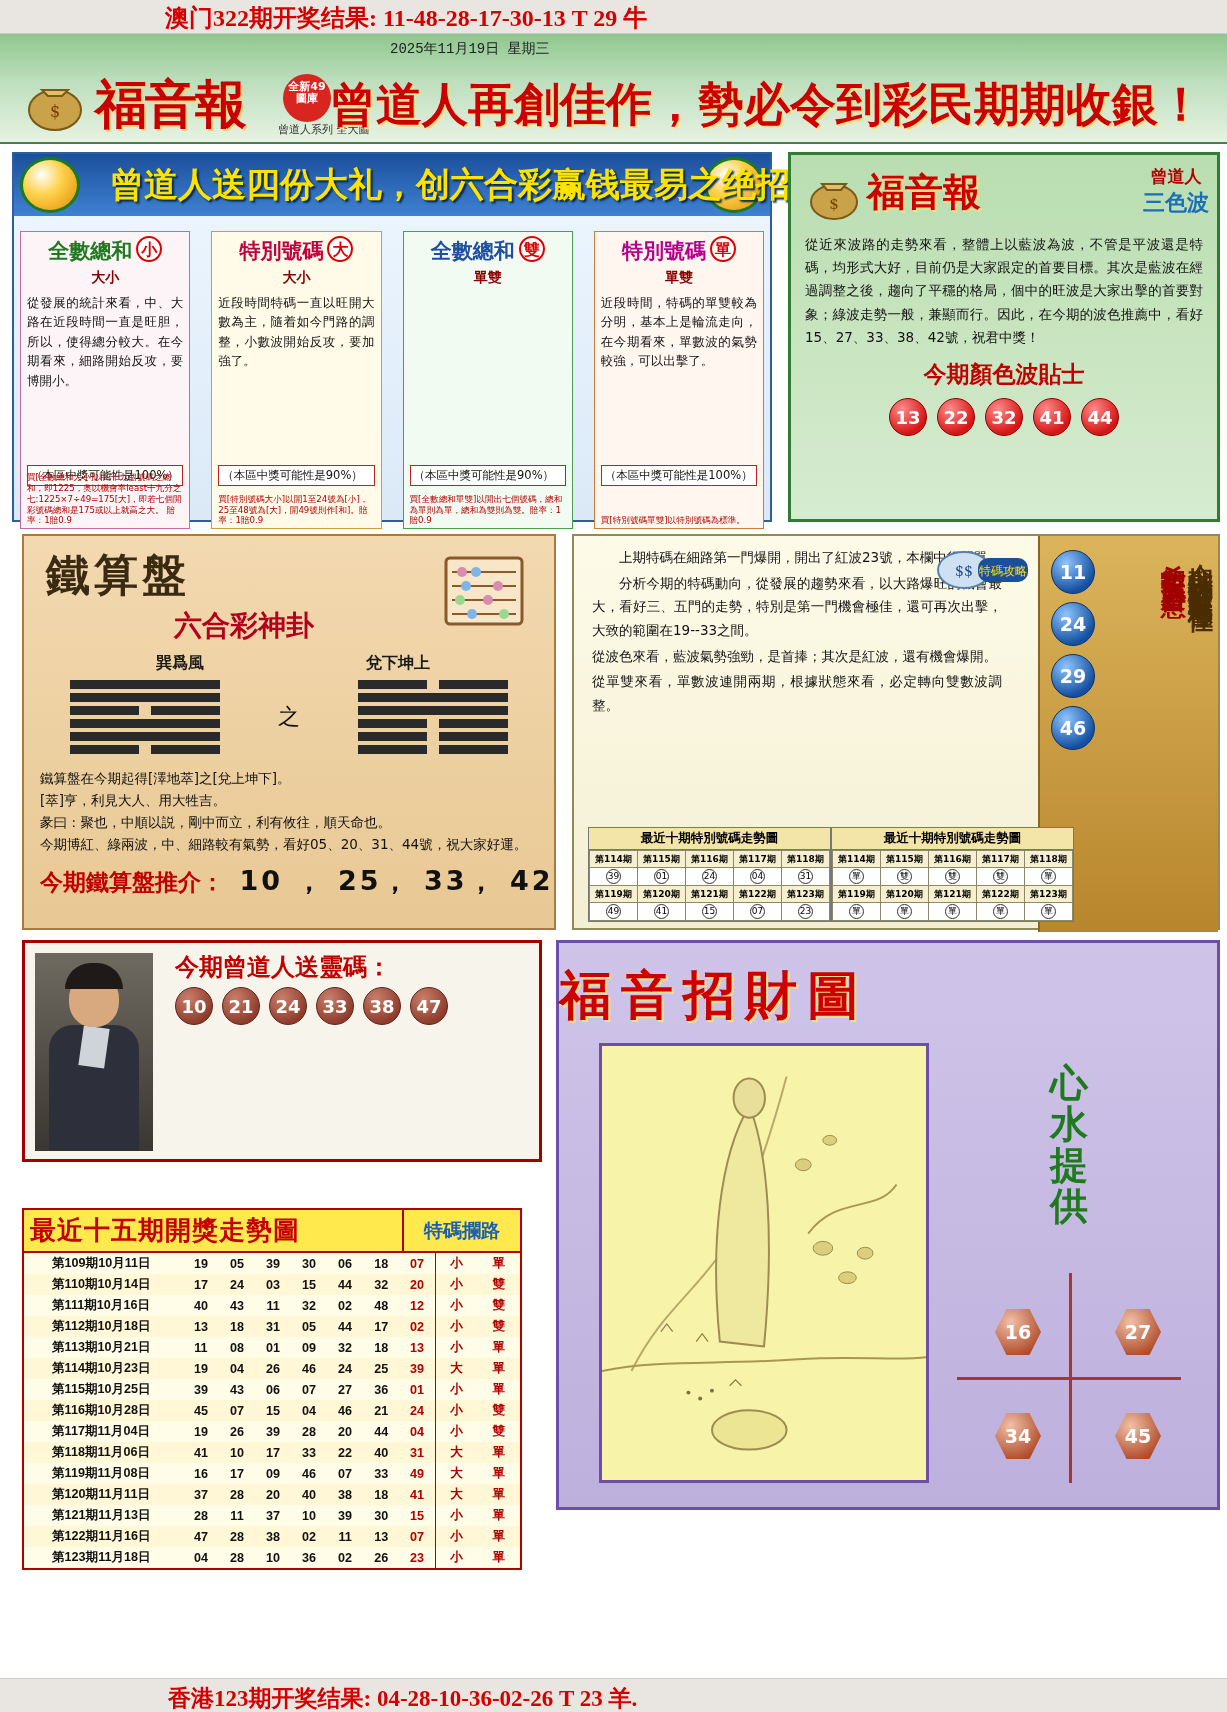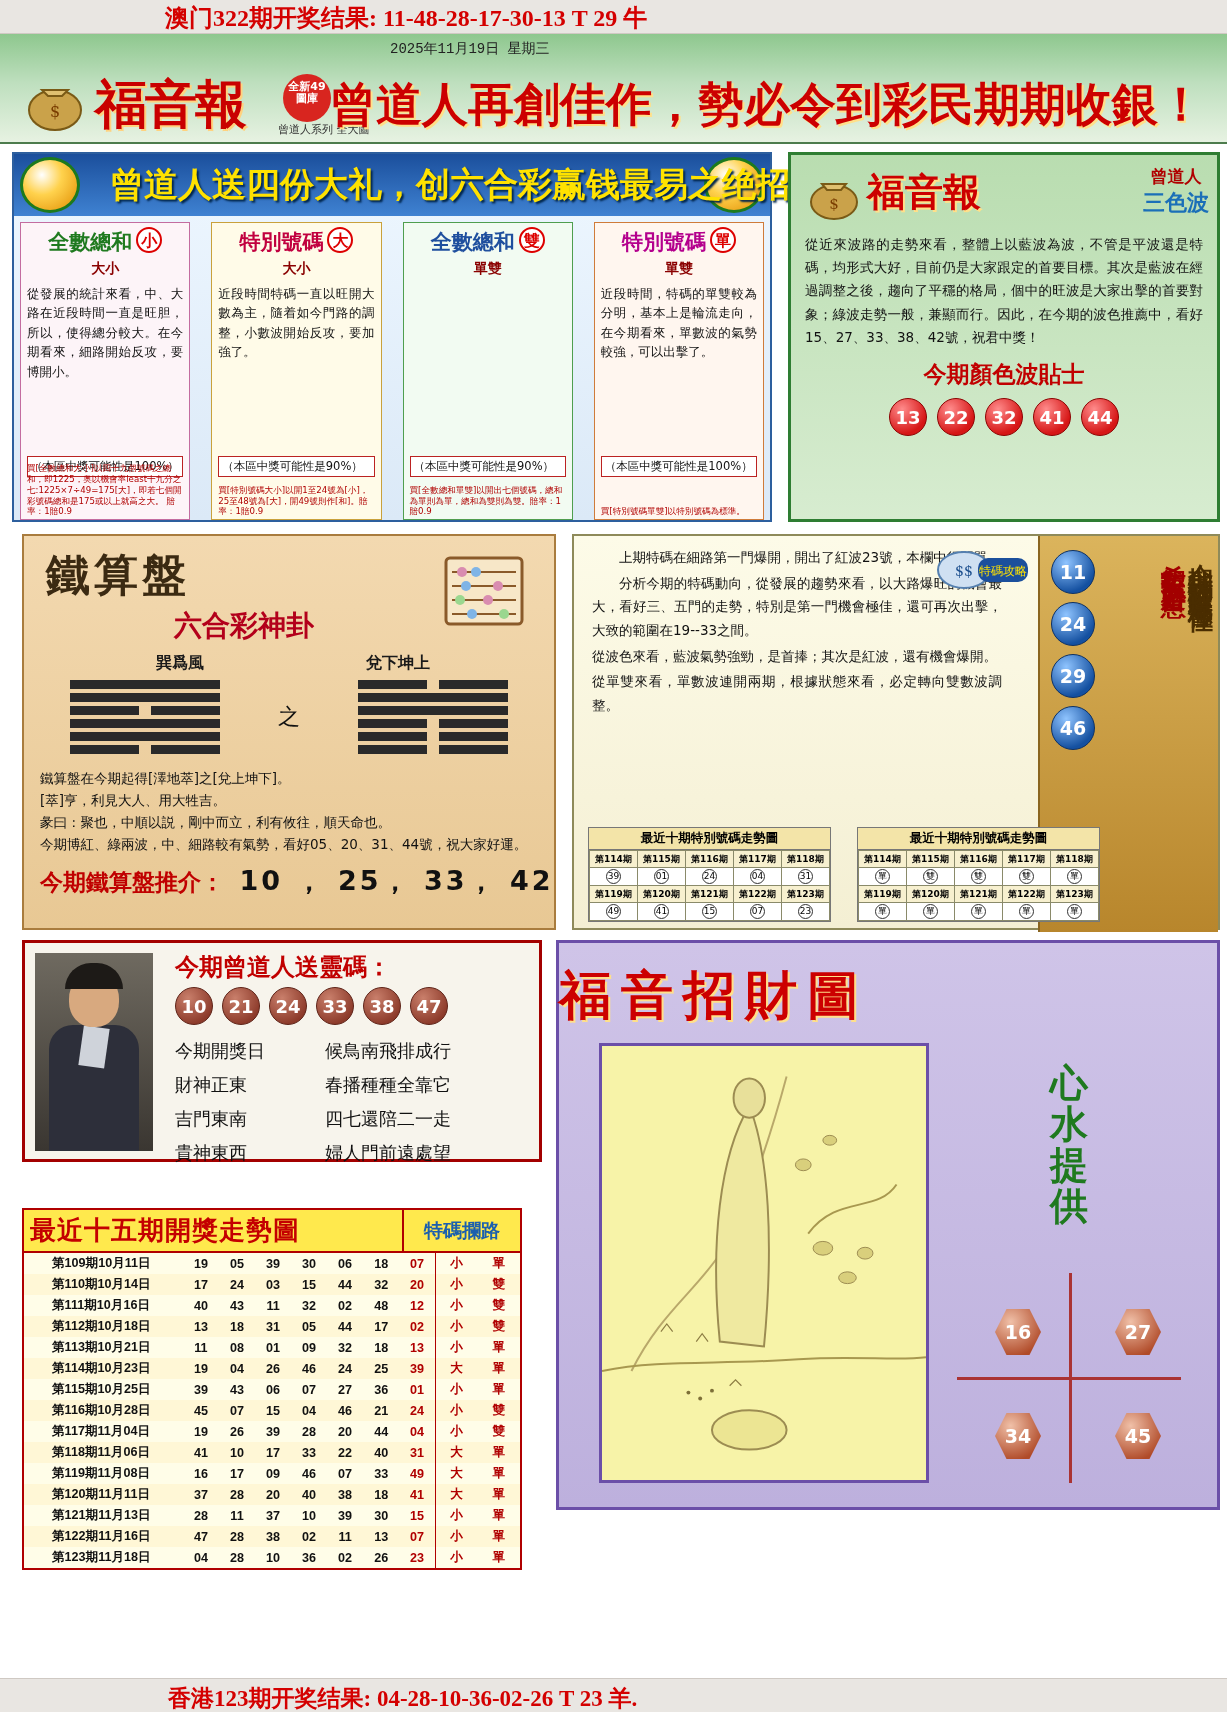--- a/index.html
+++ b/index.html
@@ -78,21 +78,21 @@
     color:#ffe200; white-space:nowrap;
     text-shadow:2px 2px 2px #00264d;
   }
   .ball-orb {
     position:absolute; width:60px; height:56px; top:3px;
     border-radius:50%;
     background:radial-gradient(circle at 35% 30%, #ffffff 0%, #ffd24d 40%, #e08c00 100%);
     border:3px solid #1d7a1d;
   }
   .orb-l { left:6px; } .orb-r { right:6px; }
-  .cols { display:flex; gap:21px; padding:6px 6px 0 6px; }
+  .cols { display:flex; gap:21px; padding:6px 6px 0 6px;margin-top:9px; }
   .col {
     width:184px; border:1px solid #999; padding:4px 6px 2px 6px;
     position:relative; height:298px;
   }
   .c1 { background:#fdf4f8; border-color:#c36ca0; }
   .c2 { background:#fffbe8; border-color:#c9a13b; }
   .c3 { background:#f2fbf2; border-color:#4f9e4f; }
   .c4 { background:#fff6ef; border-color:#cf7b3a; }
   .col .ctitle {
     font-family:"DejaVu Serif", serif; font-weight:bold; font-size:21px;
@@ -222,21 +222,21 @@
   .an-vert {
     flex:1; display:flex; flex-direction:row-reverse; justify-content:flex-start;
     padding:8px 4px 0 0;
   }
   .vcol {
     writing-mode:vertical-rl; text-orientation:upright;
     font-family:"DejaVu Serif", serif; font-weight:bold; font-size:25px;
     color:#4a2d00; letter-spacing:4px; line-height:1.08;
   }
   .vcol.red { color:#a30000; }
-  .trend-wrap { position:absolute; left:14px; bottom:6px; display:flex; gap:26px;border-radius:16px; }
+  .trend-wrap { position:absolute; left:14px; bottom:6px; display:flex; gap:0;border-radius:16px; }
   .trend { border:1px solid #777; background:#fffdf0; }
   .trend .th {
     background:#f3e4a8; font-weight:bold; font-size:12.5px; text-align:center;
     padding:2px 4px; border-bottom:1px solid #777;
   }
   table.tg { border-collapse:collapse; }
   table.tg td {
     border:1px solid #8a8a6a; font-size:9.5px; text-align:center;
     width:48px; height:17px; background:#fff;
   }
@@ -654,30 +654,20 @@
       </div>
       <div class="lc-title cn">今期曾道人送靈碼：</div>
       <div class="lc-balls">
         <div class="lcb cn">10</div>
         <div class="lcb cn">21</div>
         <div class="lcb cn">24</div>
         <div class="lcb cn">33</div>
         <div class="lcb cn">38</div>
         <div class="lcb cn">47</div>
       </div>
-      <div class="lc-grid cn">
-        <div>今期開獎日</div>
-        <div>候鳥南飛排成行</div>
-        <div>財神正東</div>
-        <div>春播種種全靠它</div>
-        <div>吉門東南</div>
-        <div>四七還陪二一走</div>
-        <div>貴神東西</div>
-        <div>婦人門前遠處望</div>
-      </div>
     </div>
 
     <div class="fortune">
       <div class="f-title cn">福音招財圖</div>
       <div class="f-canvas">
         <svg viewBox="0 0 330 440" width="324" height="434">
           <rect width="330" height="440" fill="#f7f3a8"></rect>
           <path d="M30 330 C70 250 120 240 150 150 C170 95 180 60 188 30" stroke="#b9a86a" fill="none" stroke-width="2"></path>
           <path d="M150 60 C120 110 110 200 120 300 L165 305 C175 200 170 110 150 60 Z" fill="#efe9a0" stroke="#9c8c52" stroke-width="2"></path>
           <ellipse cx="150" cy="52" rx="16" ry="20" fill="#e8e09a" stroke="#9c8c52" stroke-width="2"></ellipse>

